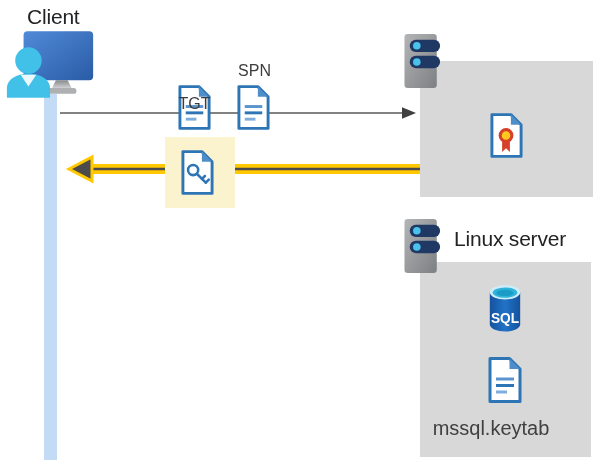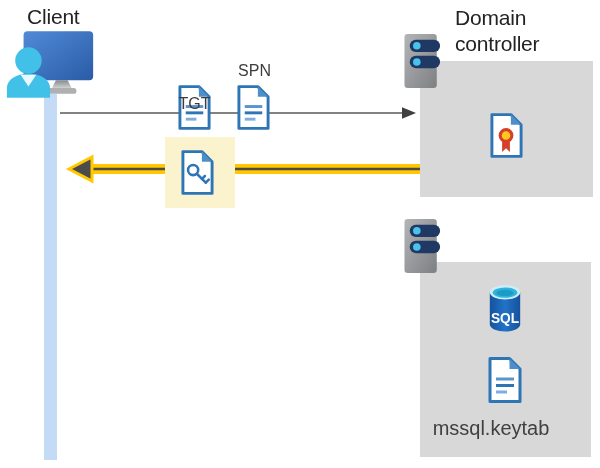--- a/index.html
+++ b/index.html
@@ -149,18 +149,18 @@
     <line x1="9" y1="29.5" x2="27" y2="29.5" stroke="#2e75b6" stroke-width="3"></line>
     <line x1="9" y1="36" x2="20" y2="36" stroke="#7faedc" stroke-width="3"></line>
   </svg>
 
   <div class="abs label hdr" style="left:27px; top:4px;">Client</div>
 
   <div class="abs label sub" style="left:177px; top:55px; width:35px; text-align:center;margin-top:40px;">TGT</div>
 
   <div class="abs label sub" style="left:236px; top:62px; width:35px; text-align:right;">SPN</div>
 
-  <div class="abs label hdr" style="left:455px; top:5px; width:128px;">Domain controller</div>
 
+  <div class="abs label hdr" style="left:454px; top:226px; width:145px;">Linux server</div>
 
   <div class="abs label file-label" style="left:420px; top:417px; width:142px; text-align:center;">mssql.keytab</div>
 
 </div>
 
 </body></html>

